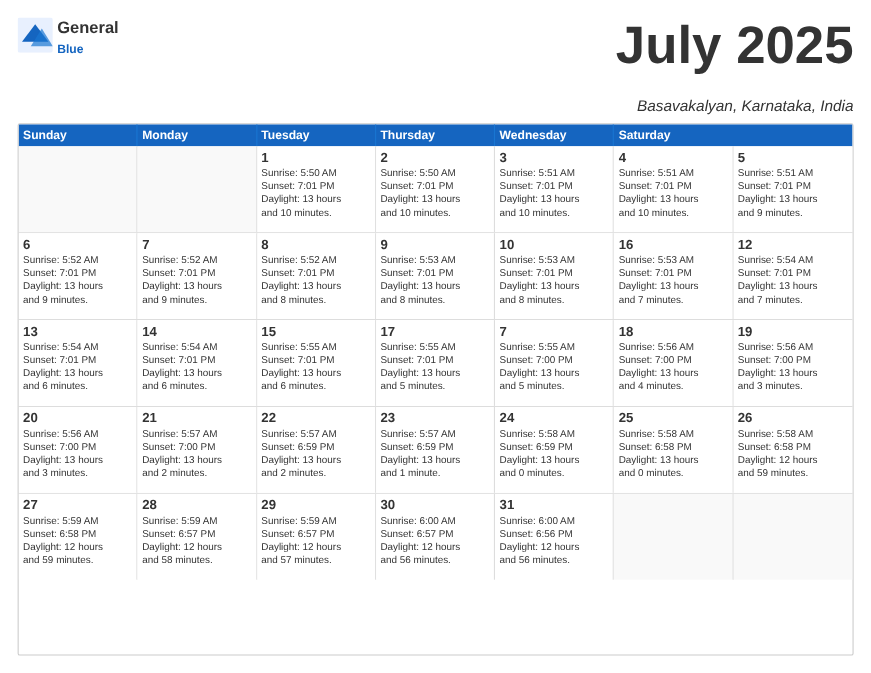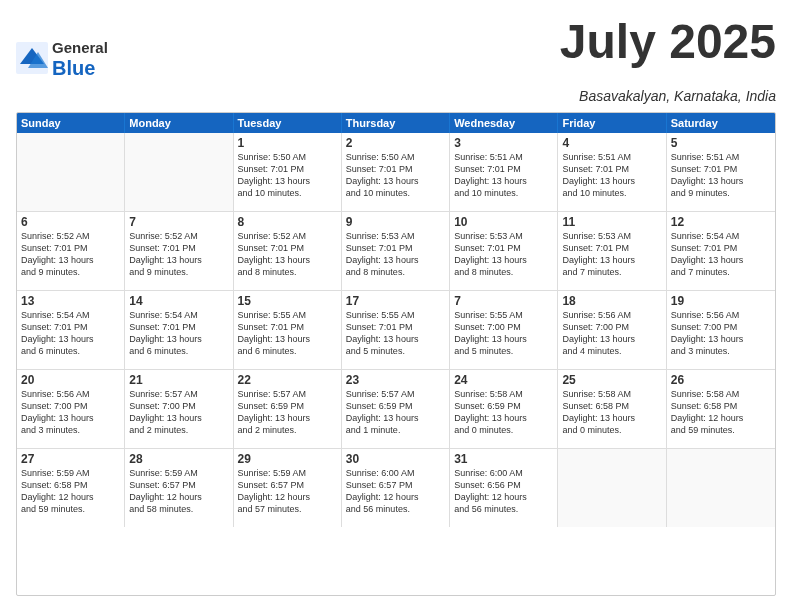--- a/index.html
+++ b/index.html
@@ -12,21 +12,21 @@
     }
     .page {
       width: 792px;
       height: 612px;
       padding: 16px;
       display: flex;
       flex-direction: column;
     }
     .header {
       display: flex;
-      align-items: center;
+      align-items: flex-start;
       justify-content: space-between;
       margin-bottom: 8px;
     }
     .logo {
       display: flex;
       align-items: center;
     }
     .title-section {
       text-align: right;
     }
@@ -101,37 +101,36 @@
     <div class="logo">
       <div>
         <svg width="32" height="32" viewBox="0 0 32 32">
           <rect x="0" y="0" width="32" height="32" fill="#e8f0fe" rx="2"></rect>
           <polygon points="16,6 28,22 4,22" fill="#1565c0"></polygon>
           <polygon points="22,10 32,26 12,26" fill="#1976d2" opacity="0.7"></polygon>
         </svg>
       </div>
       <div style="margin-left:4px;">
         <span style="font-size:15px;font-weight:bold;color:#333;">General</span><br>
-        <span style="font-size:20px;font-weight:bold;color:#1565c0;">Blue</span>
+        <span style="font-size:11px;font-weight:bold;color:#1565c0;">Blue</span>
       </div>
     </div>
     <div class="title-section">
       <div class="month-title">July 2025</div>
       <div class="location-title">Basavakalyan, Karnataka, India</div>
     </div>
   </div>
 
   <div class="calendar">
     <div class="cal-header-row">
     <div class="cal-header-cell">Sunday</div>
         <div class="cal-header-cell">Monday</div>
         <div class="cal-header-cell">Tuesday</div>
         <div class="cal-header-cell">Thursday</div>
         <div class="cal-header-cell">Wednesday</div>
-        <div class="cal-header-cell">Friday</div>
         <div class="cal-header-cell">Saturday</div>
       </div>
     <div class="cal-body">
     <div class="cal-row">
           <div class="cal-cell empty"></div>
           <div class="cal-cell empty"></div>
           <div class="cal-cell">
             <div class="day-num">1</div>
             <div class="day-info" style="white-space: pre-line;">Sunrise: 5:50 AM
 Sunset: 7:01 PM
@@ -197,21 +196,21 @@
 and 8 minutes.</div>
           </div>
           <div class="cal-cell">
             <div class="day-num">10</div>
             <div class="day-info" style="white-space: pre-line;">Sunrise: 5:53 AM
 Sunset: 7:01 PM
 Daylight: 13 hours
 and 8 minutes.</div>
           </div>
           <div class="cal-cell">
-            <div class="day-num">11</div>
+            <div class="day-num">16</div>
             <div class="day-info" style="white-space: pre-line;">Sunrise: 5:53 AM
 Sunset: 7:01 PM
 Daylight: 13 hours
 and 7 minutes.</div>
           </div>
           <div class="cal-cell">
             <div class="day-num">12</div>
             <div class="day-info" style="white-space: pre-line;">Sunrise: 5:54 AM
 Sunset: 7:01 PM
 Daylight: 13 hours

